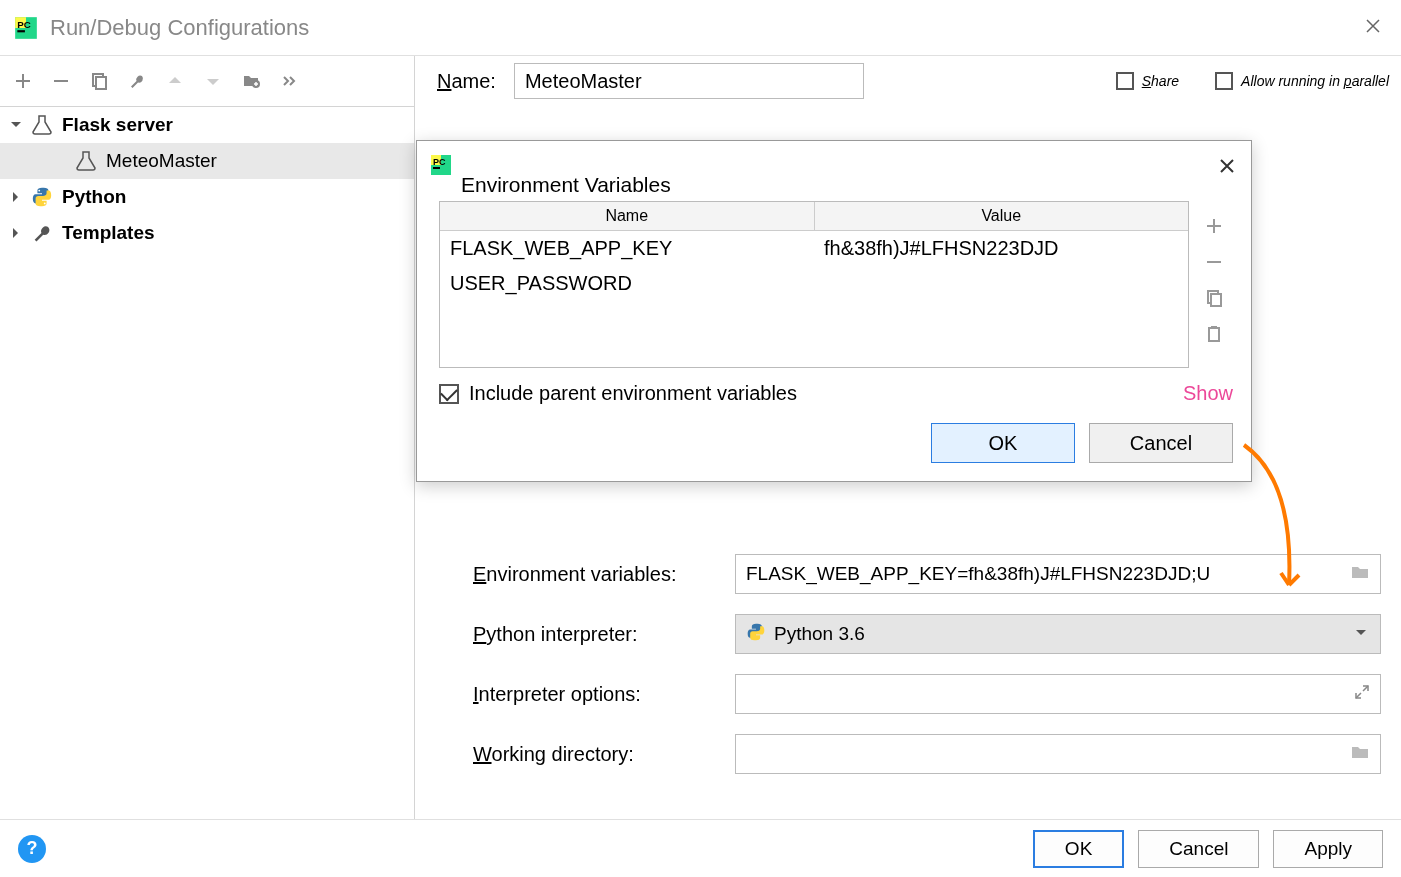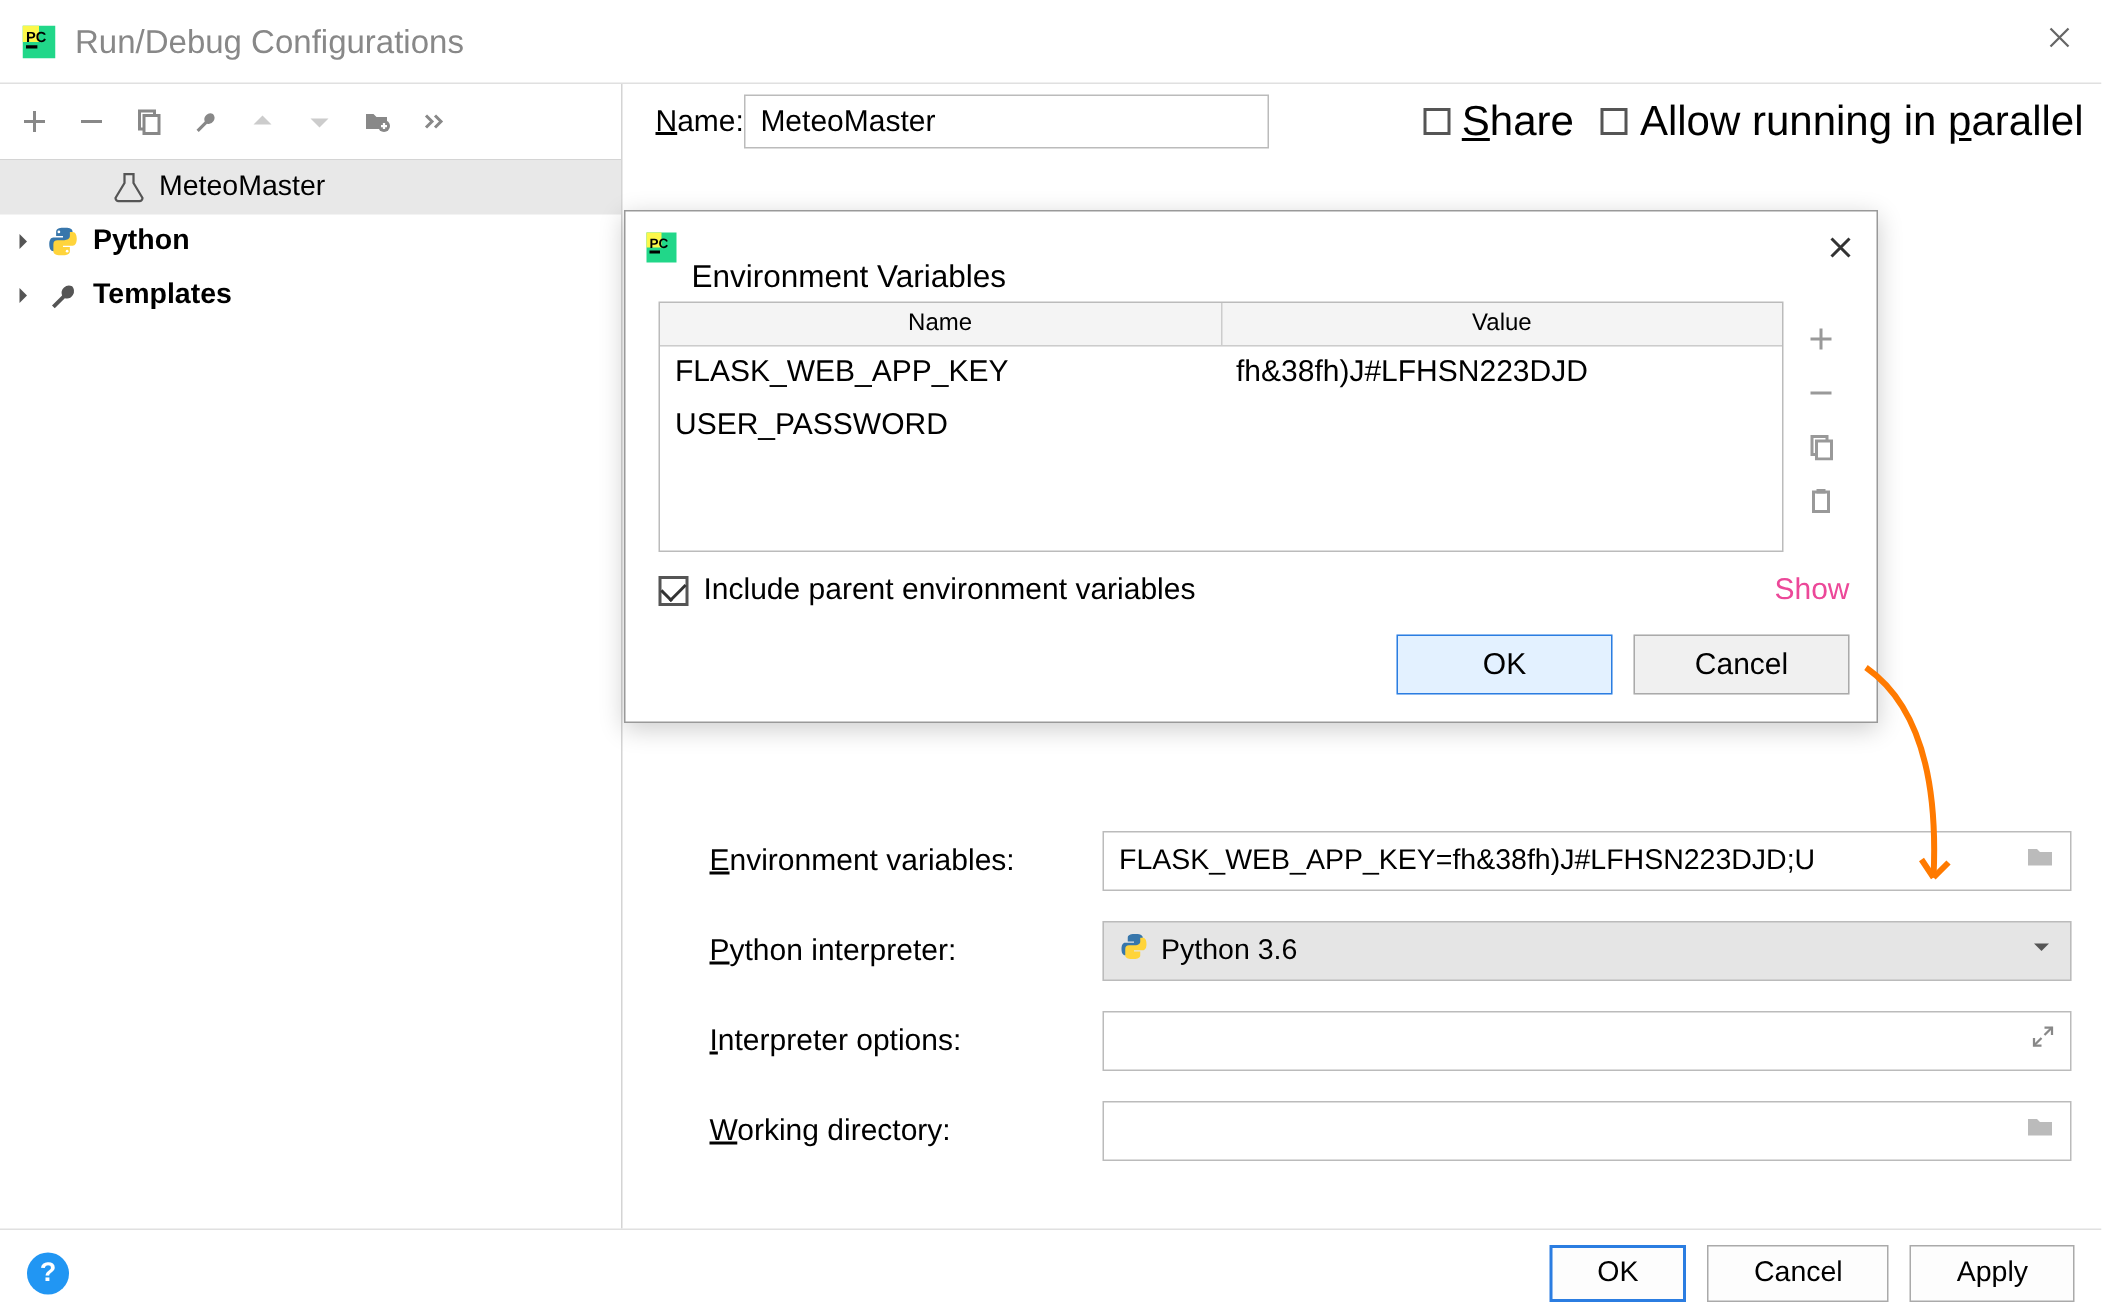--- a/index.html
+++ b/index.html
@@ -25,24 +25,24 @@
     .tree-item { display: flex; align-items: center; padding: 5px 6px; cursor: pointer; min-height: 36px; }
     .tree-item.selected { background: #e8e8e8; }
     .tree-arrow { width: 20px; height: 20px; display: flex; align-items: center; justify-content: center; margin-right: 2px; }
     .tree-icon { width: 28px; height: 22px; display: flex; align-items: center; justify-content: center; margin-right: 6px; }
     .tree-label { font-weight: bold; color: #000; }
     .tree-item.child { padding-left: 72px; }
     .tree-item.child .tree-label { font-weight: normal; }
 
     
     .right-panel { flex: 1; display: flex; flex-direction: column; }
-    .top-row { display: flex; align-items: center; height: 50px; padding: 6px 12px 6px 22px; }
+    .top-row { display: flex; align-items: center; height: 50px; padding: 6px 12px 6px 22px; gap: 18px; }
     .top-row label { font-size: 20px; }
     .name-input { flex: 0 0 350px; height: 36px; border: 1px solid #bbb; padding: 0 10px; font-size: 20px; }
-    .checkbox-group { display: flex; align-items: center; gap: 8px; font-size: 28px; }
+    .checkbox-group { display: flex; align-items: center; gap: 8px; font-size: 14px; font-style: italic; }
     .checkbox-box { width: 18px; height: 18px; border: 2px solid #555; }
     .underline-char { text-decoration: underline; }
 
     .form-area { padding: 16px 20px 0 44px; display: flex; flex-direction: column; gap: 20px; }
     .form-row { display: flex; align-items: center; margin-left: 14px; }
     .form-label { width: 262px; font-size: 20px; }
     .form-input { flex: 1; height: 40px; border: 1px solid #bbb; padding: 0 10px; font-size: 19px; background: #fff; display: flex; align-items: center; position: relative; }
     .form-input.grey { background: #e5e5e5; }
     .form-input .browse-icon { position: absolute; right: 10px; top: 50%; transform: translateY(-50%); color: #999; }
     .form-input .expand-icon { position: absolute; right: 10px; top: 50%; transform: translateY(-50%); color: #777; }
@@ -144,20 +144,33 @@
             <path d="M14 10v4M12 12h4" stroke="#fff" stroke-width="1.5"></path>
           </svg>
         </div>
       <div class="toolbar-icon">
           <svg viewBox="0 0 18 18">
             <path d="M4 5l4 4-4 4M10 5l4 4-4 4" stroke="#888" stroke-width="2" fill="none"></path>
           </svg>
         </div>
     </div>
     <div class="tree">
+      <div class="tree-item">
+        <span class="tree-arrow">
+            <svg width="14" height="14" viewBox="0 0 14 14">
+              <path d="M2 4l5 5 5-5z" fill="#555"></path>
+            </svg>
+          </span>
+        <span class="tree-icon">
+            <svg width="24" height="22" viewBox="0 0 24 22">
+              <path d="M9 2v6l-6 10a2 2 0 0 0 2 2h14a2 2 0 0 0 2-2L15 8V2z" fill="none" stroke="#555" stroke-width="1.5"></path>
+            </svg>
+          </span>
+        <span class="tree-label">Flask server</span>
+      </div>
       <div class="tree-item child selected">
         <span class="tree-icon">
             <svg width="24" height="22" viewBox="0 0 24 22">
               <path d="M9 2v6l-6 10a2 2 0 0 0 2 2h14a2 2 0 0 0 2-2L15 8V2z" fill="none" stroke="#555" stroke-width="1.5"></path>
             </svg>
           </span>
         <span class="tree-label">MeteoMaster</span>
       </div>
       <div class="tree-item">
         <span class="tree-arrow">

